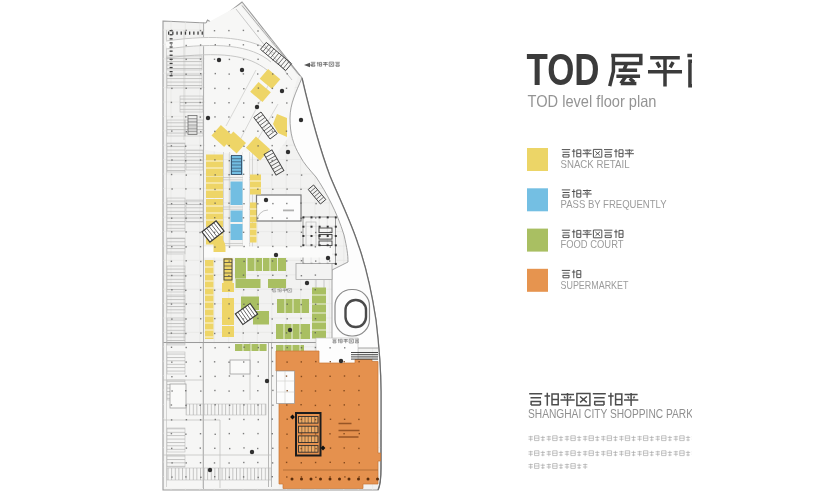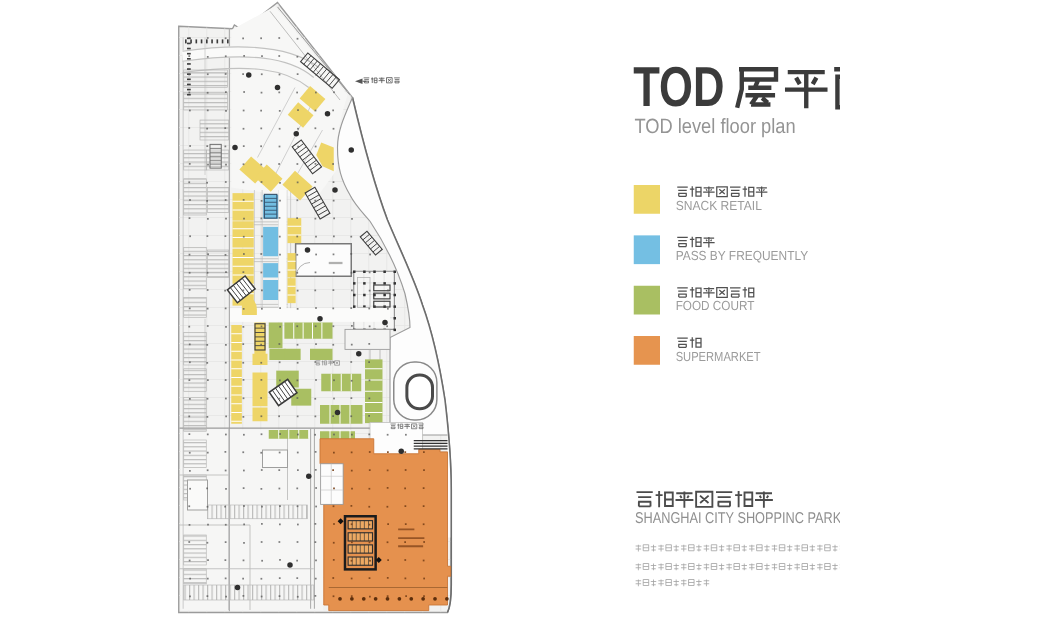--- a/index.html
+++ b/index.html
@@ -1,16 +1,16 @@
 <!DOCTYPE html>
 <html><head><meta charset="utf-8"><style>
 html,body{margin:0;padding:0;background:#fff;font-family:"Liberation Sans",sans-serif;}
 svg{font-family:"Liberation Sans",sans-serif;}
 text{font-family:"Liberation Sans",sans-serif;}
-#page{position:relative;width:672px;height:497px;overflow:hidden;}
+#page{position:relative;width:672px;height:497px;overflow:hidden;margin-left:20px;}
 </style></head><body>
 <div id="page">
 <svg width="838" height="497" viewBox="0 0 838 497" xmlns="http://www.w3.org/2000/svg" font-family="Liberation Sans, sans-serif">
 <rect x="0" y="0" width="838" height="497" fill="#ffffff"></rect>
 <path d="M143,21 L186,23 L187.5,20 L194,24 L222,2 L282,78 C289,108 298,144 310,176 C320,200 331,222 338,244 C346,266 352,294 356,320 C359,345 361,368 361,392 L361,468 C361,478 360,486 358,490 L143,490 Z" fill="#f2f2f1" stroke="#9b9b9b" stroke-width="1.1"></path>
 <defs>
         <clipPath id="siteclip">
           <path d="M143,21 L186,23 L187.5,20 L194,24 L222,2 L282,78 C289,108 298,144 310,176 C320,200 331,222 338,244 C346,266 352,294 356,320 C359,345 361,368 361,392 L361,468 C361,478 360,486 358,490 L143,490 Z"></path>
         </clipPath>
       </defs>

